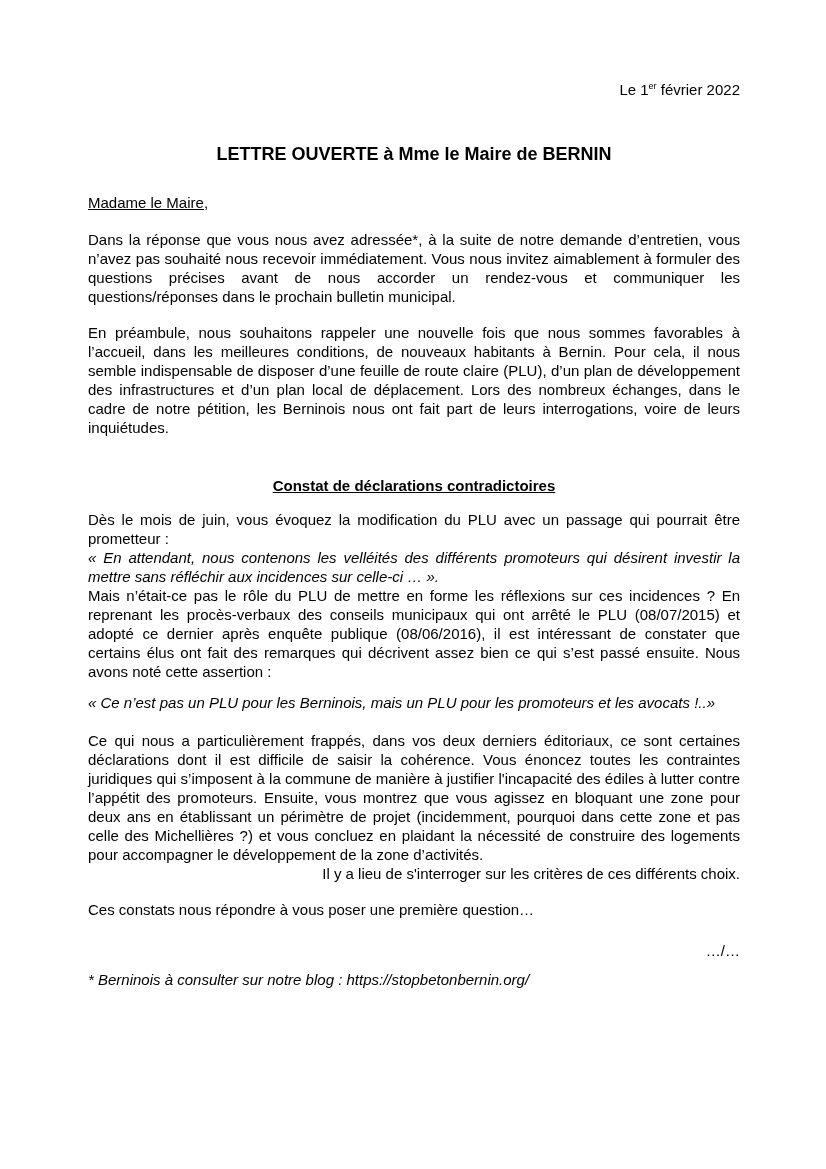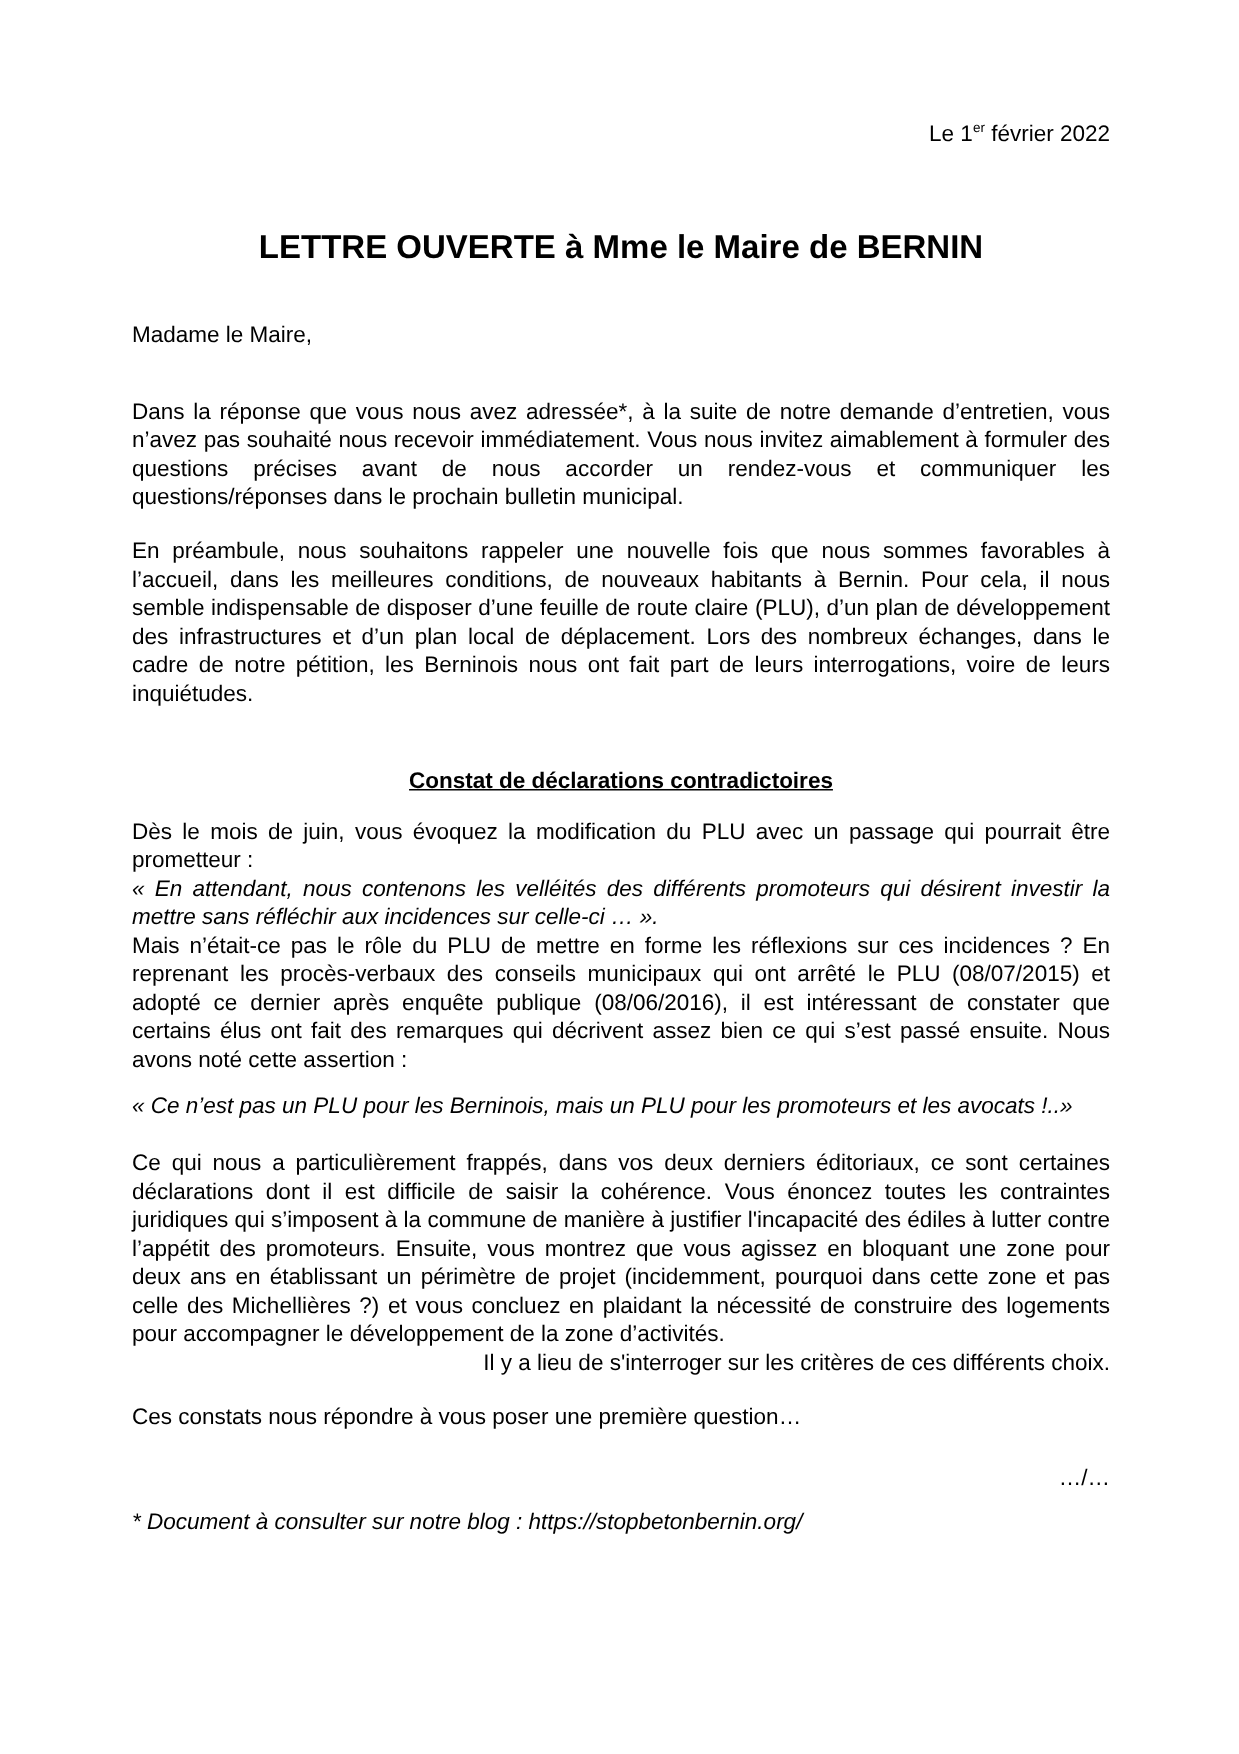--- a/index.html
+++ b/index.html
@@ -31,31 +31,32 @@
   .date-line {
     text-align: right;
     font-size: 15px;
     line-height: 19px;
   }
   .date-line sup {
     font-size: 9px;
     line-height: 0;
   }
   .letter-title {
-    margin-top: 55px;
+    margin-top: 44px;
     text-align: center;
-    font-size: 22px;
+    font-size: 18px;
     line-height: 22px;
     font-weight: bold;
   }
   .salutation {
-    margin-top: 38px;
+    margin-top: 28px;
     text-align: left;
+    text-decoration: underline;
   }
-  .p-response   { margin-top: 32px; }
+  .p-response   { margin-top: 18px; }
   .p-preambule  { margin-top: 17px; }
   .section-heading {
     margin-top: 39px;
     font-weight: bold;
     text-decoration: underline;
     text-align: center;
   }
   .p-permettez  { margin-top: 9px; }
   .p-desmois    { margin-top: 15px; }
   .q-attendant  { margin-top: 0; font-style: italic; }
@@ -105,15 +106,15 @@
 
 
   <p class="p-frappes">Ce qui nous a particulièrement frappés, dans vos deux derniers éditoriaux, ce sont certaines déclarations dont il est difficile de saisir la cohérence. Vous énoncez toutes les contraintes juridiques qui s’imposent à la commune de manière à justifier l'incapacité des édiles à lutter contre l’appétit des promoteurs. Ensuite, vous montrez que vous agissez en bloquant une zone pour deux ans en établissant un périmètre de projet (incidemment, pourquoi dans cette zone et pas celle des Michellières ?) et vous concluez en plaidant la nécessité de construire des logements pour accompagner le développement de la zone d’activités.</p>
 
   <p class="p-interroger">Il y a lieu de s'interroger sur les critères de ces différents choix.</p>
 
   <p class="p-constats">Ces constats nous répondre à vous poser une première question…</p>
 
   <p class="continuation">…/…</p>
 
-  <p class="footnote">* Document à consulter sur notre blog : https://stopbetonbernin.org/</p>
+  <p class="footnote">* Berninois à consulter sur notre blog : https://stopbetonbernin.org/</p>
 
 </div>
 
 </body></html>

